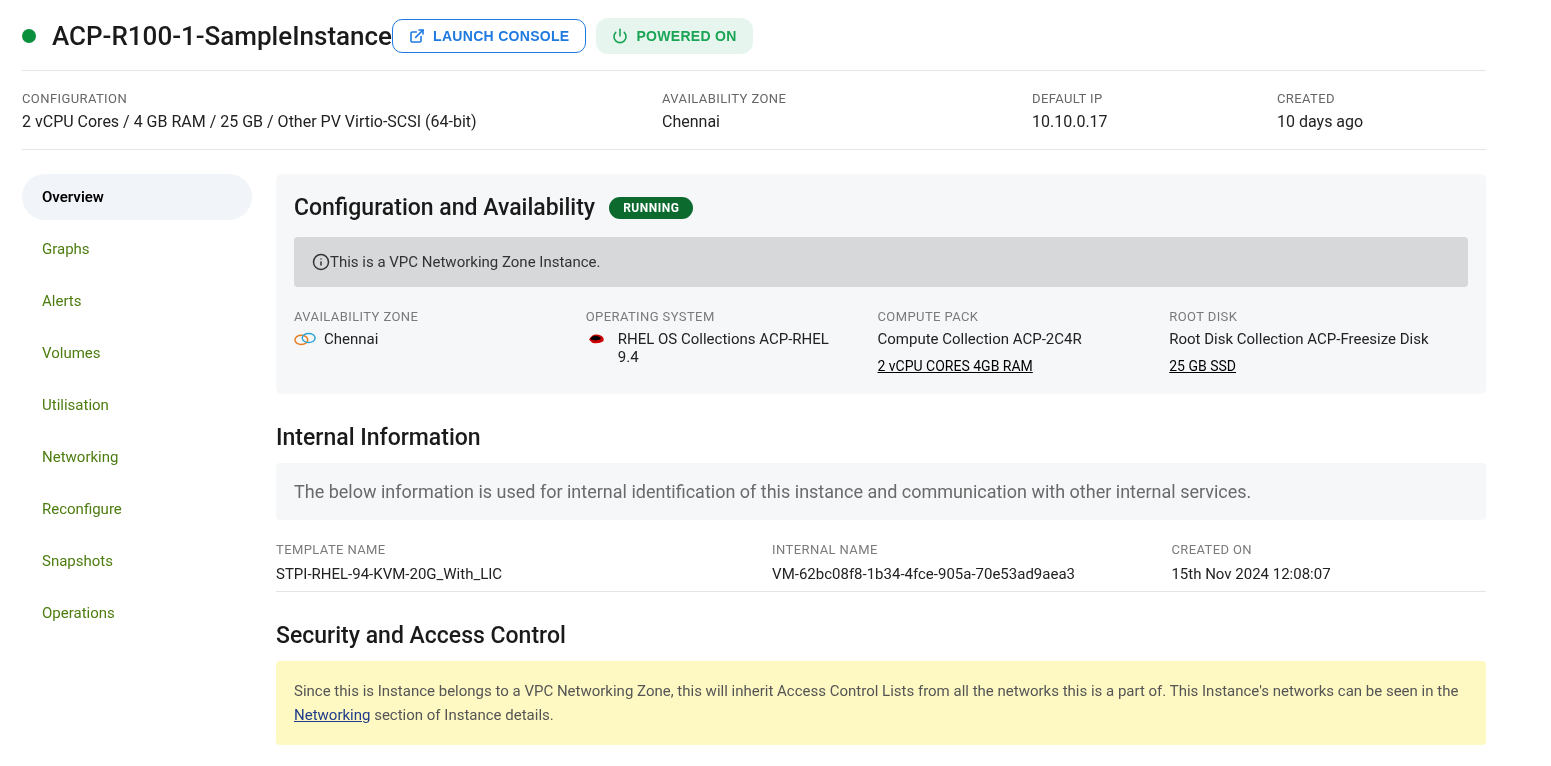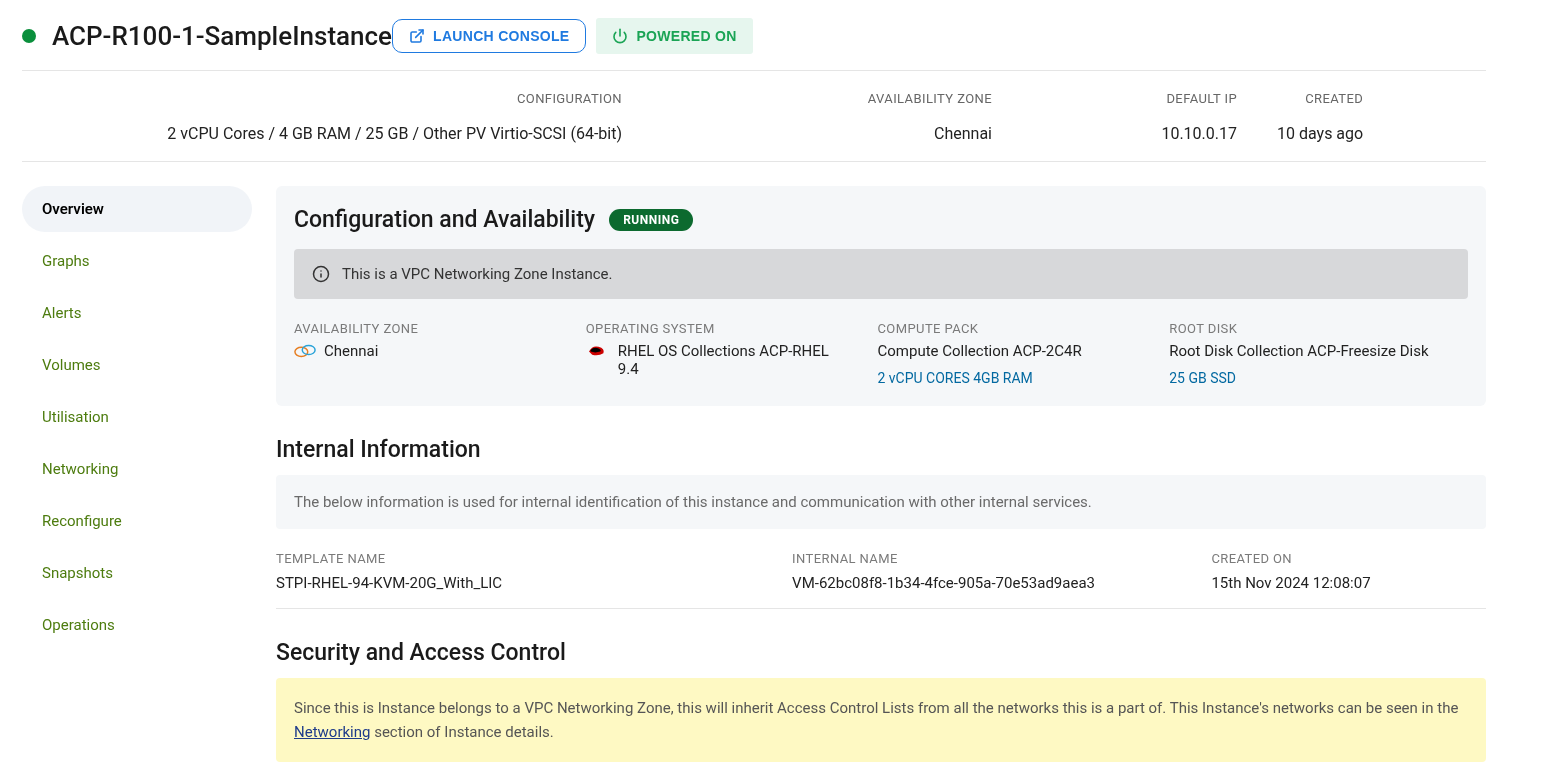--- a/index.html
+++ b/index.html
@@ -58,34 +58,33 @@
     display: inline-flex;
     align-items: center;
     gap: 8px;
     border: none;
     color: #1aa455;
     background: #e6f6ee;
     padding: 10px 16px;
     font-weight: 600;
     letter-spacing: 0.3px;
     font-size: 14px;
-    border-radius: 3px;
+    border-radius: 12px;
     cursor: pointer;
   }
   .meta-row {
     display: flex;
     gap: 40px;
     padding: 20px 0 18px 0;
     border-bottom: 1px solid #e5e5e5;
   }
   .meta-item {
     display: flex;
     flex-direction: column;
-    gap: 18px;
-    align-items: flex-end;
+    gap: 6px;
   }
   .meta-item.config { flex: 0 0 600px; }
   .meta-item.az { flex: 0 0 330px; }
   .meta-item.ip { flex: 0 0 205px; }
   .meta-label {
     font-size: 13px;
     color: #666;
     letter-spacing: 0.4px;
   }
   .meta-value {
@@ -141,21 +140,20 @@
     font-size: 12px;
     font-weight: 700;
     letter-spacing: 0.5px;
   }
   .notice-box {
     background: #d7d8da;
     border-radius: 4px;
     padding: 16px 18px;
     display: flex;
     align-items: center;
-    gap: 12px;
     margin-bottom: 22px;
     color: #333;
     font-size: 15px;
   }
   .config-grid {
     display: grid;
     grid-template-columns: 24% 24% 24% 28%;
     gap: 10px;
   }
   .config-cell { display: flex; flex-direction: column; gap: 6px; }
@@ -163,55 +161,55 @@
     font-size: 13px;
     color: #7a7a7a;
     letter-spacing: 0.4px;
   }
   .config-value-row {
     display: flex;
     align-items: flex-start;
     gap: 10px;
   }
   .config-value { font-size: 15px; color: #222; }
-  .config-sub { font-size: 14px; color: #0369a1; margin-top: 4px; }
+  .config-sub { font-size: 14px; color: #000000; margin-top: 4px; text-decoration: underline; }
   .zone-icon {
     width: 20px; height: 14px; display: inline-block;
     position: relative;
   }
   .zone-icon svg { width: 22px; height: 16px; }
   .rhel-icon {
     width: 22px; height: 16px; display: inline-flex; align-items:center; justify-content:center;
   }
   .subsection {
     margin-top: 30px;
   }
   .subsection .section-title { margin-bottom: 12px; }
   .info-note {
     background: #f5f7f9;
     border-radius: 4px;
     padding: 18px 18px;
     color: #6a6a6a;
-    font-size: 15px;
+    font-size: 18px;
     margin-bottom: 22px;
   }
   .sec-note {
     background: #fef9c3;
     border-radius: 4px;
     padding: 18px 18px;
     color: #555;
     font-size: 15px;
     line-height: 1.6;
   }
   .sec-note a { color: #1f3b8a; text-decoration: underline; }
   .internal-grid {
     display: grid;
     grid-template-columns: 41% 33% 26%;
-    gap: 20px;
-    padding-bottom: 16px;
+    gap: 0;
+    padding-bottom: 8px;
     border-bottom: 1px solid #e5e5e5;
   }
   .ig-label { font-size: 13px; color: #7a7a7a; letter-spacing: 0.4px; margin-bottom: 8px; }
   .ig-value { font-size: 15px; color: #222; }
   .icon-svg { flex-shrink: 0; }
 </style>
 </head>
 <body>
 
 <div class="page">

